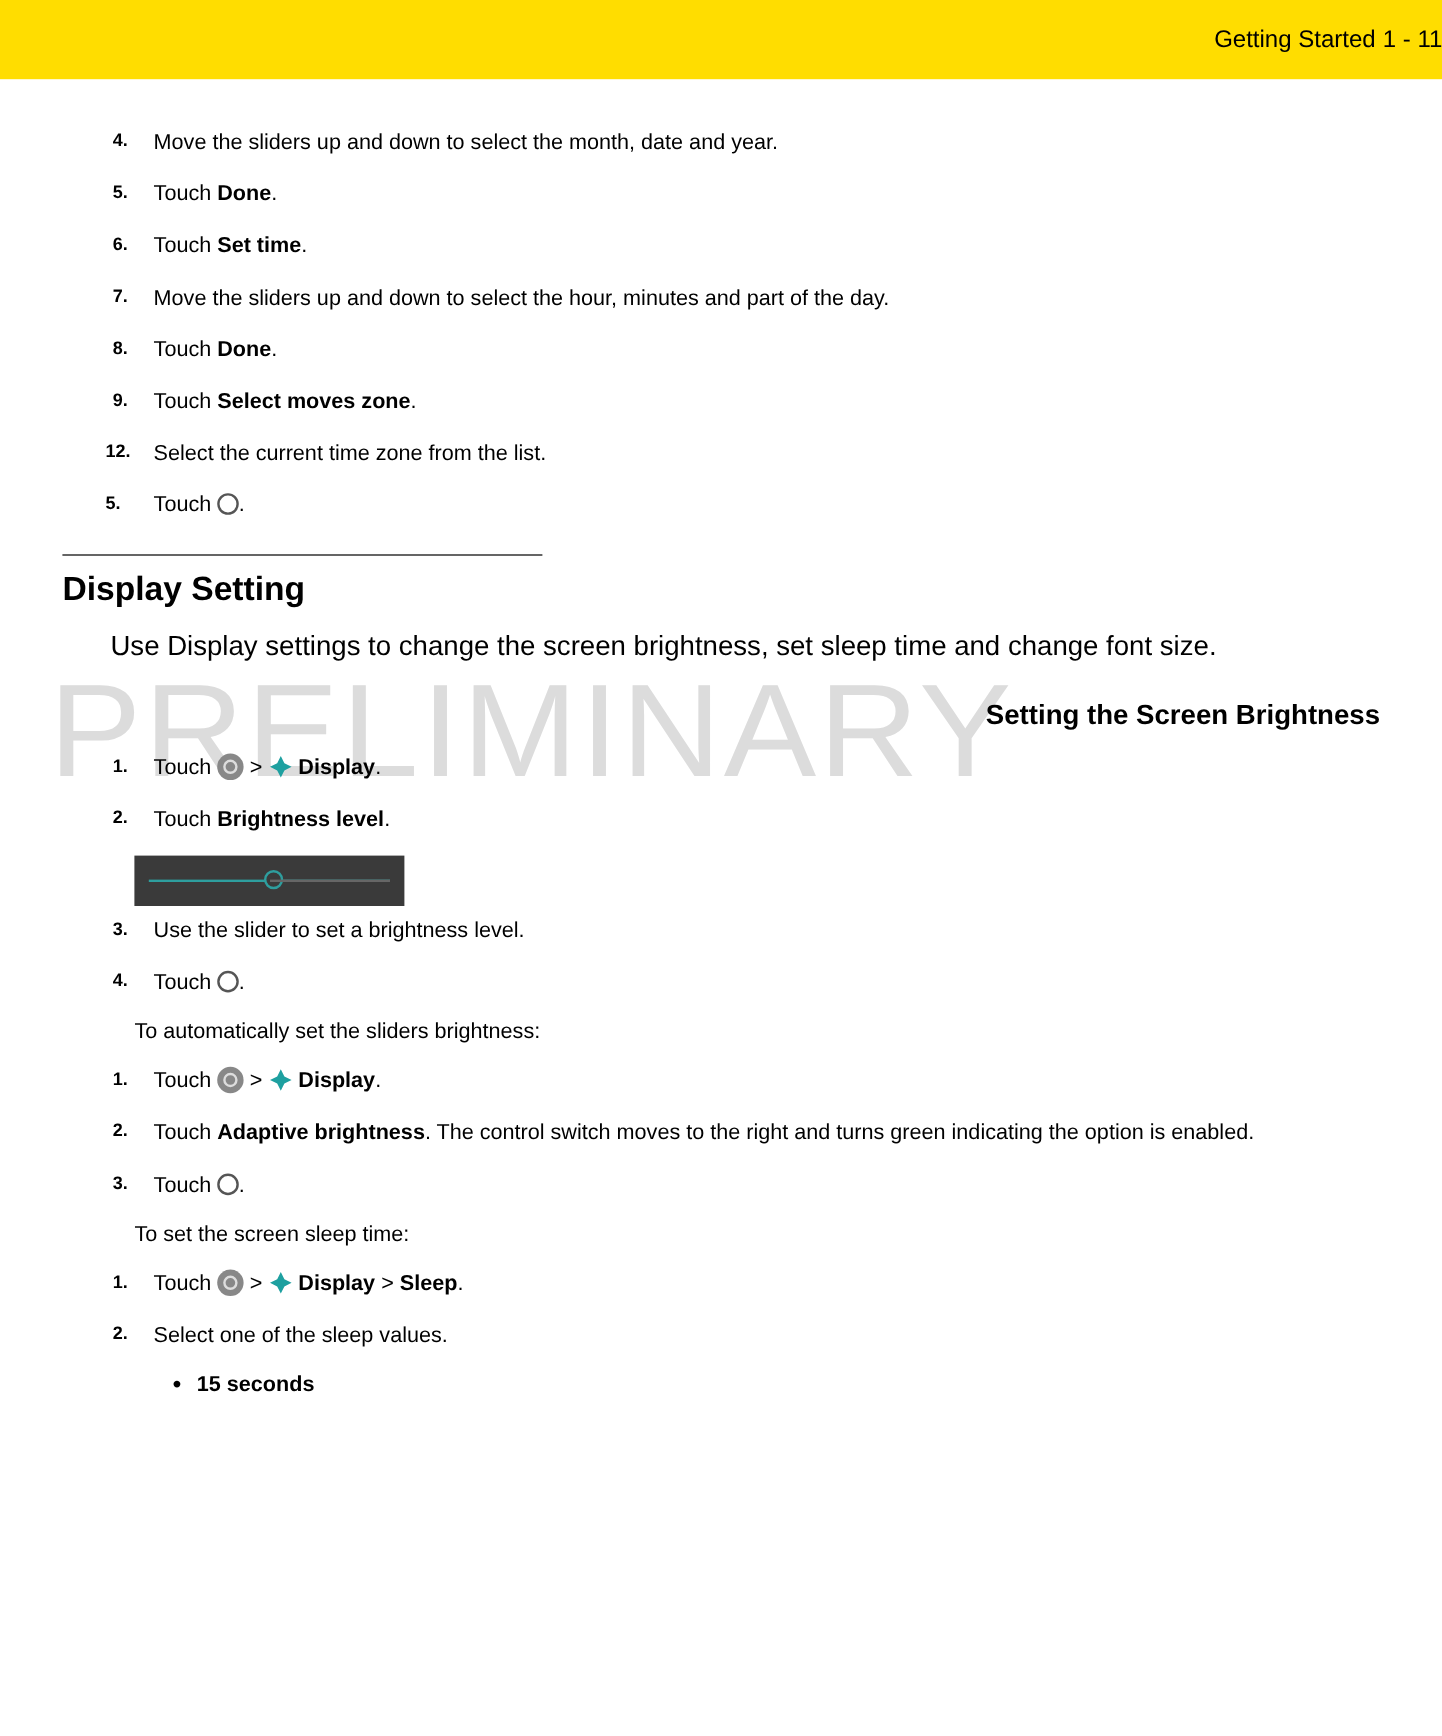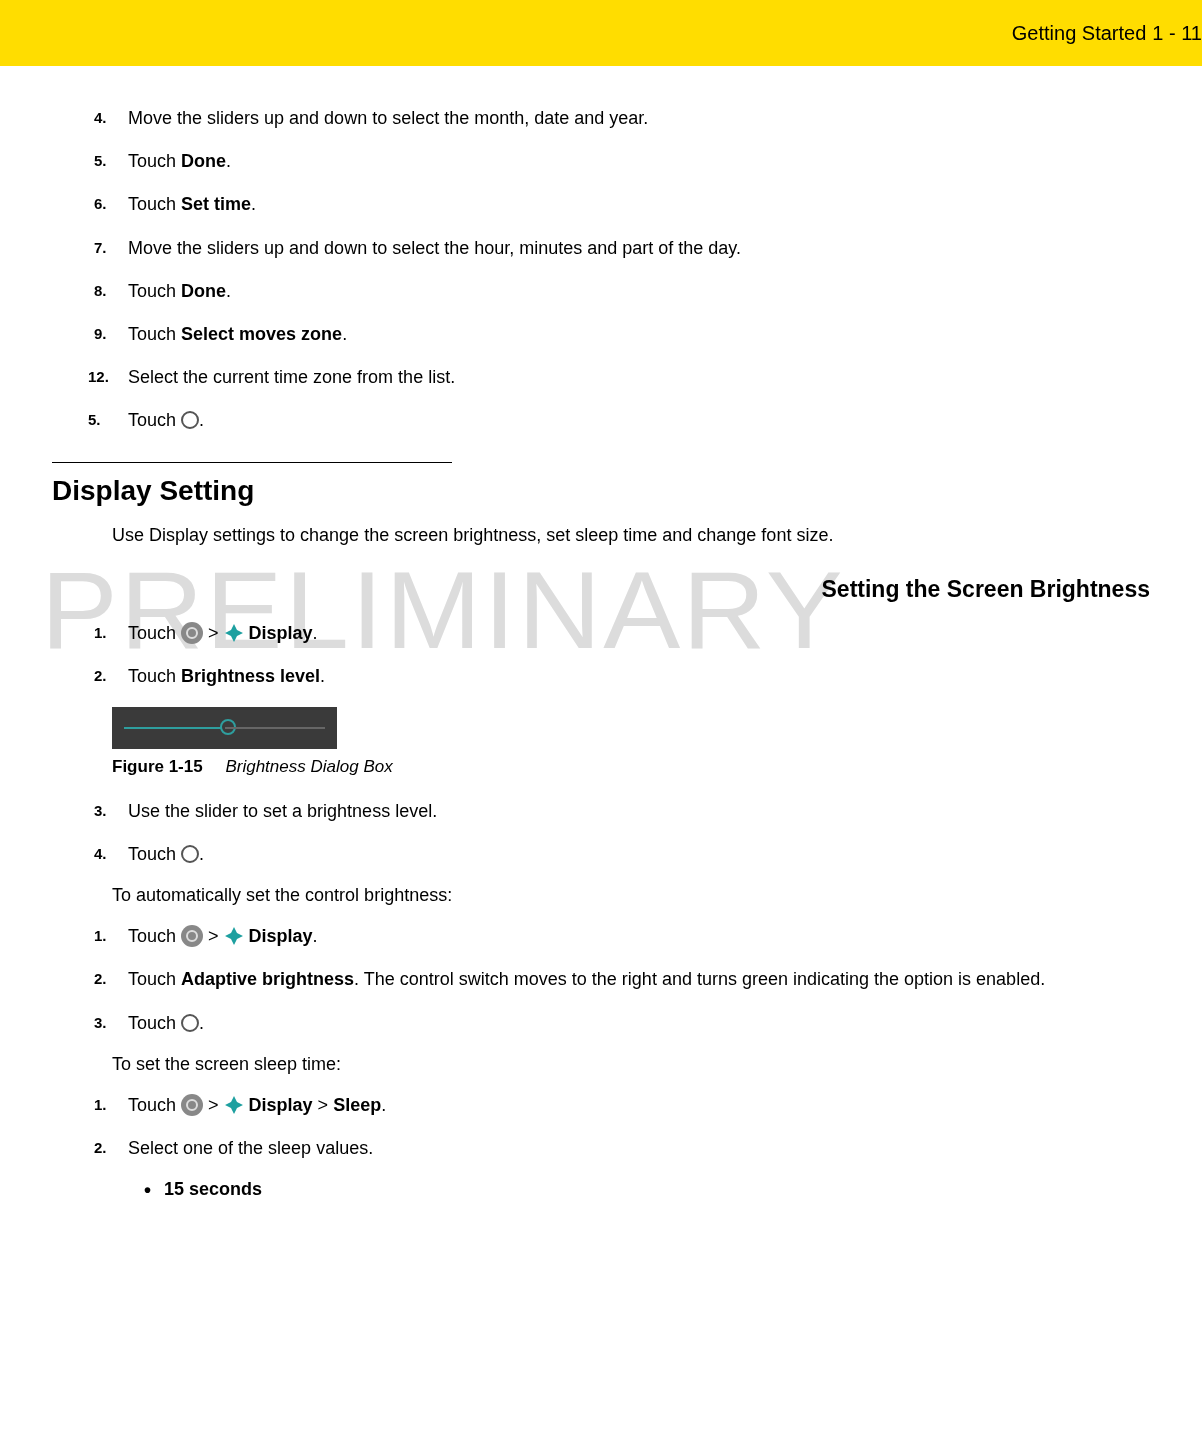--- a/index.html
+++ b/index.html
@@ -65,22 +65,22 @@
     border-top: 1.5px solid #000;
     width: 400px;
     margin: 28px 0 12px 0;
   }
   h1.section-title {
     font-size: 28px;
     font-weight: bold;
     margin: 0 0 18px 0;
   }
   .section-intro {
-    font-size: 18px;
-    margin: 0 0 30px 60px;
+    font-size: 23px;
+    margin: 0 0 30px 40px;
   }
   h2.sub-title {
     font-size: 23px;
     font-weight: bold;
     margin: 0 0 18px 30px;
     text-align: right;
   }
   .sub-intro {
     font-size: 18px;
     margin: 0 0 18px 60px;
@@ -214,31 +214,27 @@
         <li><span class="num">2.</span>Touch <span class="bold">Brightness level</span>.</li>
       </ol>
 
   <div class="figure-box">
     <div class="slider-img">
       <div class="slider-track">
         <div class="slider-thumb"></div>
       </div>
     </div>
   </div>
-  <div class="figure-caption">
-    <span class="fig-label">Figure 1-15</span>
-    <span class="fig-title">Brightness Dialog Box</span>
-  </div>
 
   <ol class="numbered" id="stepsBM2">
         <li><span class="num">3.</span>Use the slider to set a brightness level.</li>
         <li><span class="num">4.</span>Touch <span class="icon-circle"></span>.</li>
       </ol>
 
-  <p class="sub-intro">To automatically set the control brightness:</p>
+  <p class="sub-intro">To automatically set the sliders brightness:</p>
 
   <ol class="numbered" id="stepsBA">
         <li><span class="num">1.</span>Touch <span class="icon-settings"></span> &gt; <span class="icon-display"><svg width="20" height="20" viewBox="0 0 20 20">
               <polygon points="10,1 13,7 19,10 13,13 10,19 7,13 1,10 7,7" fill="#1ea0a0"></polygon>
             </svg></span> <span class="bold">Display</span>.</li>
         <li><span class="num">2.</span>Touch <span class="bold">Adaptive brightness</span>. The control switch moves to the right and turns green indicating the option is enabled.</li>
         <li><span class="num">3.</span>Touch <span class="icon-circle"></span>.</li>
       </ol>
 
   <p class="sub-intro">To set the screen sleep time:</p>

